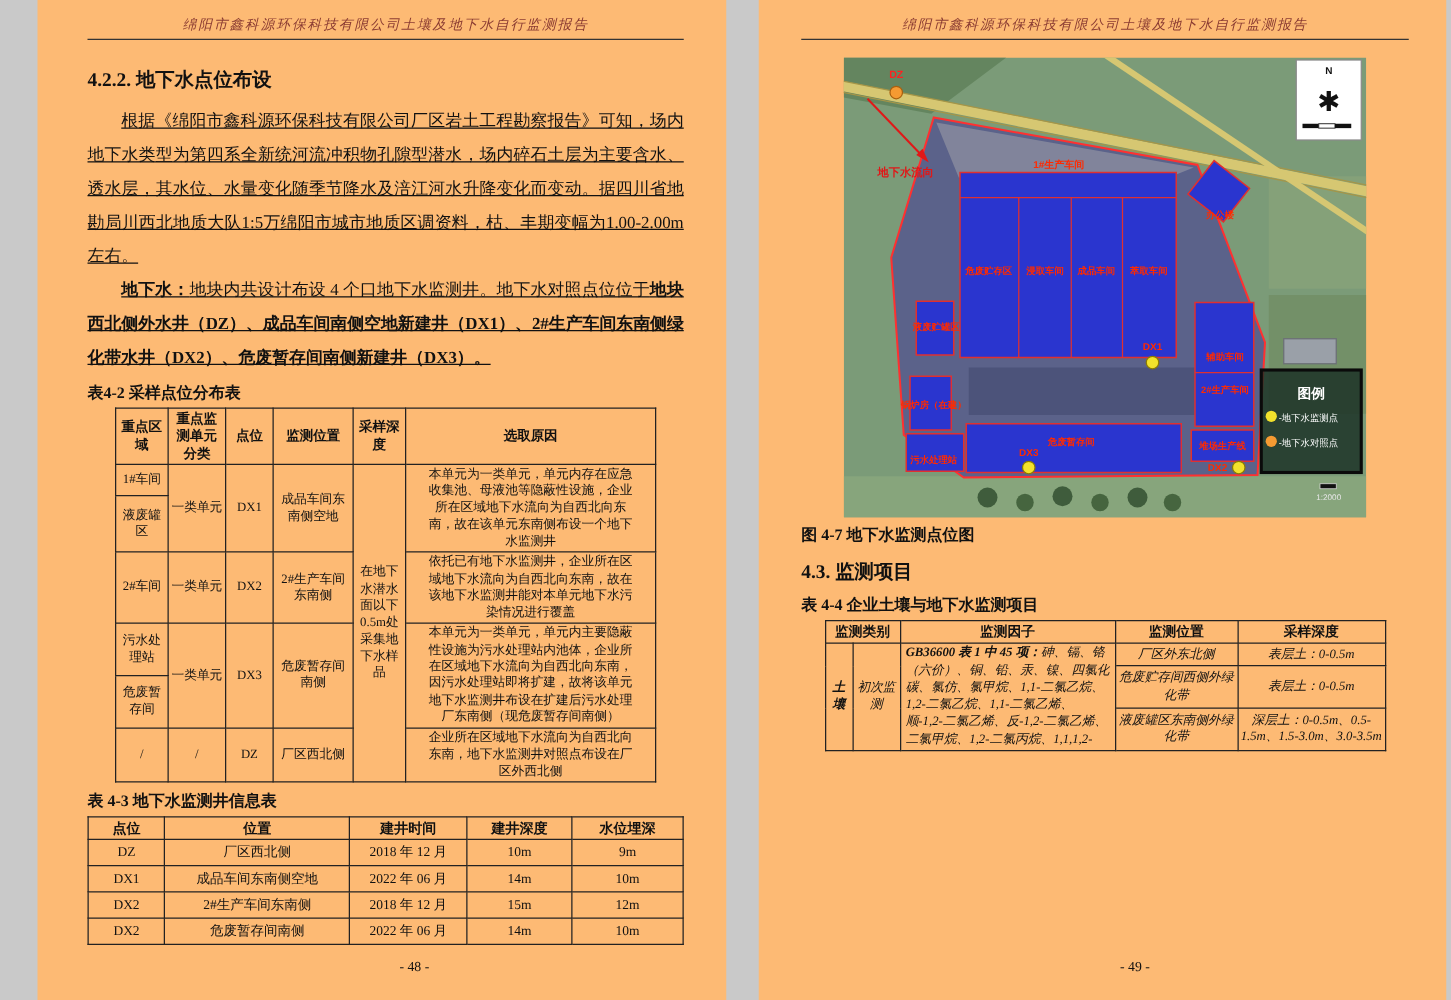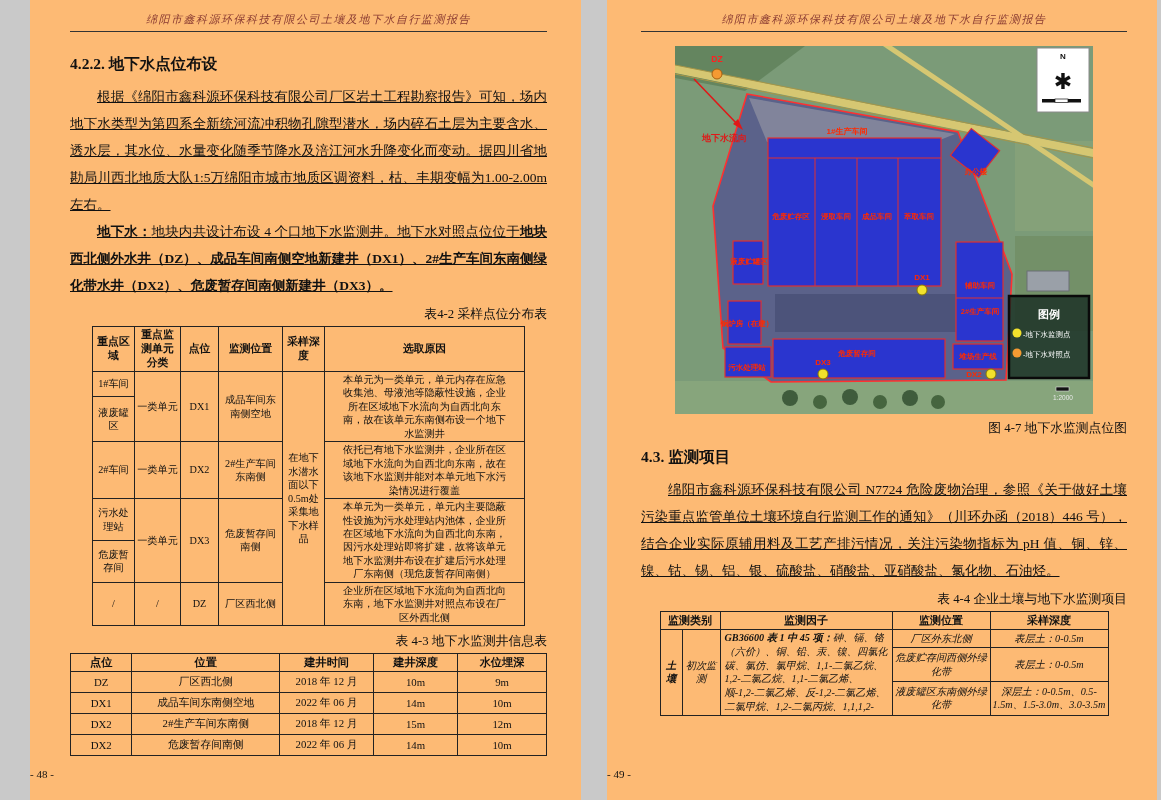--- a/index.html
+++ b/index.html
@@ -5,32 +5,32 @@
   html,body{margin:0;padding:0;}
   body{width:1161px;height:800px;background:#c9c9c9;position:relative;
        font-family:"Liberation Serif","DejaVu Serif",serif;color:#111;}
   .page{position:absolute;top:0;height:800px;background:#fdba74;box-sizing:border-box;}
   #pageL{left:30px;width:551px;padding:12px 34px 0 40px;}
   #pageR{left:607px;width:550px;padding:12px 30px 0 34px;}
   .phead{font-size:11px;color:#8a3b32;text-align:center;font-style:italic;
          letter-spacing:1.5px;padding-bottom:4px;border-bottom:1.3px solid #333;}
   .h2{font-size:15.5px;font-weight:bold;margin:22px 0 8px 0;}
   .para{font-size:13.5px;line-height:27px;text-align:justify;text-indent:2em;margin:0;text-decoration:underline;}
-  .tcap{font-size:12.8px;font-weight:normal;text-align:right;margin:7px 0 3px 0;}
+  .tcap{font-size:12.8px;font-weight:bold;text-align:left;margin:7px 0 3px 0;}
   table{border-collapse:collapse;margin:0 auto;table-layout:fixed;}
   th,td{border:1px solid #222;text-align:center;vertical-align:middle;padding:1px 2px;box-sizing:border-box;}
   .t42 th{font-size:10.8px;}
   .t42 td{font-size:10.2px;line-height:1.32;text-align:center;}
   .t42 .reason{padding:1px 14px;}
   .t43 th{font-size:11.2px;}
   .t43 td{font-size:10.8px;padding:3px 2px;}
   .t44 th{font-size:11px;}
   .t44 td{font-size:10.2px;line-height:1.35;font-style:italic;}
   .t44 .factors{text-align:left;padding:1px 4px;}
-  .pageno{position:absolute;bottom:20px;left:0;width:100%;text-align:left;font-size:11px;}
+  .pageno{position:absolute;bottom:20px;left:0;width:100%;text-align:center;font-size:11px;padding-left:26px;}
   .figwrap{width:418px;height:368px;margin:14px auto 0 auto;position:relative;}
   .bold{font-weight:bold;}
   svg text{font-family:"Liberation Sans","DejaVu Sans",sans-serif;}
 </style>
 </head>
 <body>
 
 <div class="page" id="pageL">
   <div class="phead">绵阳市鑫科源环保科技有限公司土壤及地下水自行监测报告</div>
 
@@ -243,21 +243,20 @@
         <rect x="381" y="341" width="13" height="4" fill="#111" stroke="#ddd" stroke-width="0.6"></rect>
         <text x="388" y="354" font-size="6.5" fill="#e8e8e8" text-anchor="middle">1:2000</text>
       </g>
     </svg>
   </div>
 
   <div class="tcap" style="margin-top:6px;">图 4-7 地下水监测点位图</div>
 
   <div class="h2" style="margin-top:10px;">4.3. 监测项目</div>
 
-  <p class="para">绵阳市鑫科源环保科技有限公司 N7724 危险废物治理，参照《关于做好土壤污染重点监管单位土壤环境自行监测工作的通知》（川环办函（2018）446 号），结合企业实际原辅用料及工艺产排污情况，关注污染物指标为 pH 值、铜、锌、镍、钴、锡、铝、银、硫酸盐、硝酸盐、亚硝酸盐、氯化物、石油烃。</p>
 
   <div class="tcap">表 4-4  企业土壤与地下水监测项目</div>
   <table class="t44">
     <colgroup>
         <col style="width:22px">
         <col style="width:38px">
         <col style="width:172px">
         <col style="width:98px">
         <col style="width:118px">
       </colgroup>

